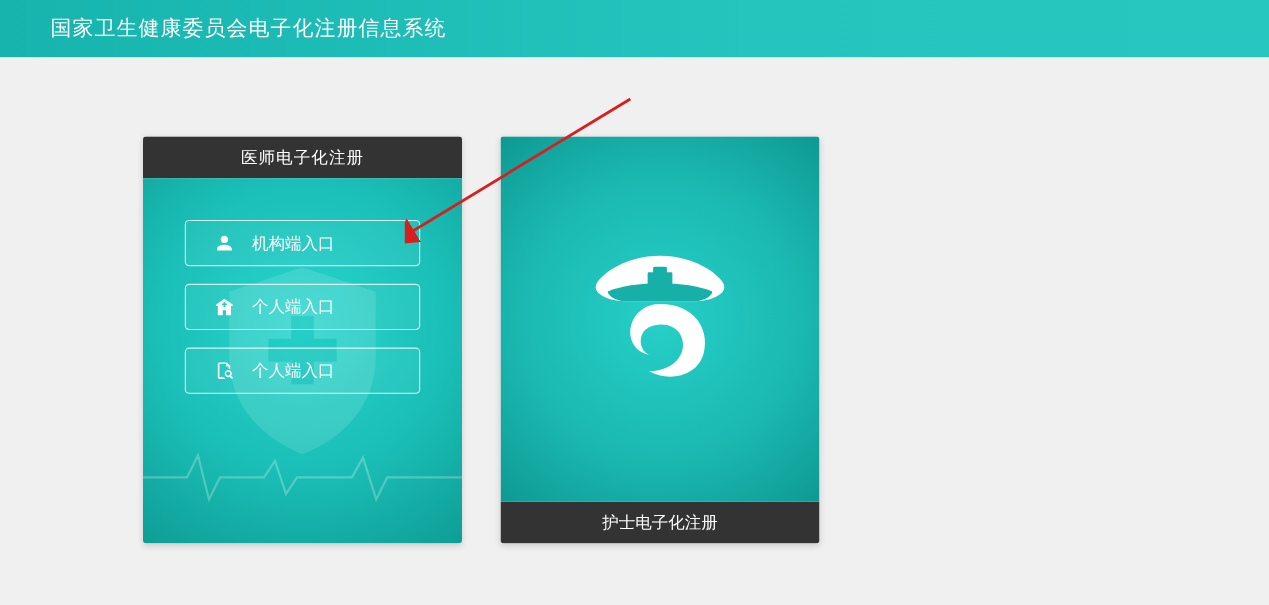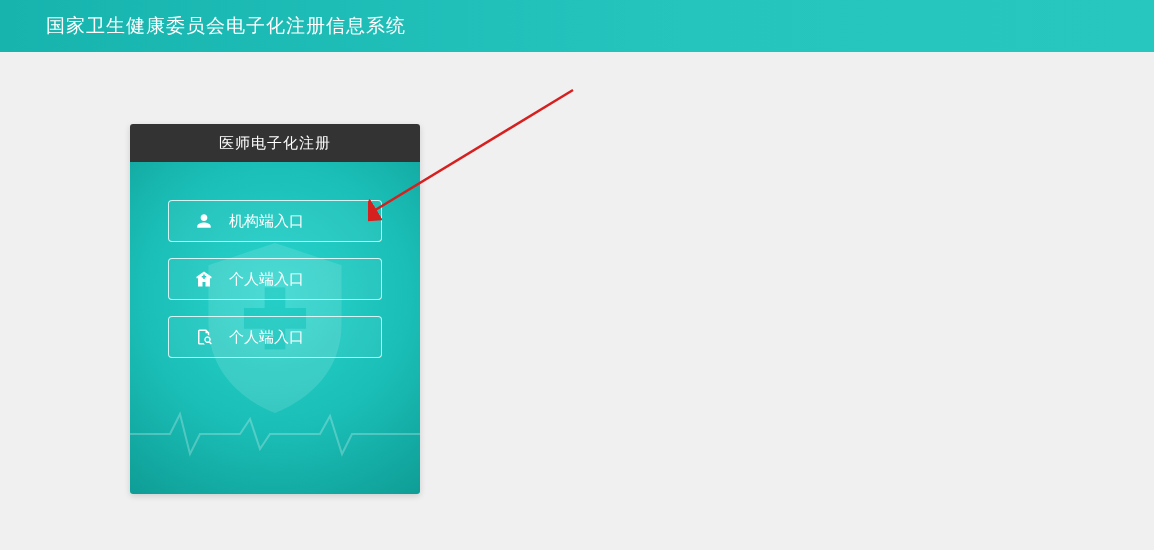--- a/index.html
+++ b/index.html
@@ -112,20 +112,34 @@
           <svg viewBox="0 0 24 24">
               <path d="M6 2h9l4 4v4.3a6 6 0 0 0-2-1V7h-3V4H6v16h5.5c.4.8 1 1.4 1.7 2H6a2 2 0 0 1-2-2V4a2 2 0 0 1 2-2zm10.5 9a4.5 4.5 0 0 1 3.6 7.2l2.4 2.4-1.4 1.4-2.4-2.4A4.5 4.5 0 1 1 16.5 11zm0 2a2.5 2.5 0 1 0 0 5 2.5 2.5 0 0 0 0-5z"></path>
             </svg>
         </span>
         <span>个人端入口</span>
       </div>
 
     </div>
   </div>
 
+  <div class="card">
+    <div class="card-body">
+      <svg class="big-icon" width="150" height="150" viewBox="0 0 120 120">
+
+        <path fill="#ffffff" d="M60 20 C35 20 18 33 14 40 C10 47 22 53 34 53 L86 53 C98 53 110 47 106 40 C102 33 85 20 60 20 Z"></path>
+        <path fill="#17b0a9" d="M22 46 C40 38 80 38 98 46 C98 50 90 53 86 53 L34 53 C30 53 22 50 22 46 Z"></path>
+        <rect x="55" y="28" width="10" height="18" rx="1" fill="#17b0a9"></rect>
+        <rect x="51" y="32" width="18" height="10" rx="1" fill="#17b0a9"></rect>
+
+        <path fill="#ffffff" d="M60 55 C84 55 96 72 92 90 C88 108 66 112 52 104 C72 104 82 88 74 76 C70 70 60 68 52 72 C44 76 44 88 52 92 C40 90 34 76 42 64 C47 57 54 55 60 55 Z"></path>
+      </svg>
+    </div>
+    <div class="card-footer">护士电子化注册</div>
+  </div>
 
 
 </div>
 
 <svg class="arrow" width="220" height="140">
   <defs>
     <marker id="ah" markerWidth="12" markerHeight="12" refX="2" refY="5" orient="auto">
       <path d="M0 0 L10 5 L0 10 Z" fill="#d6201f"></path>
     </marker>
   </defs>

